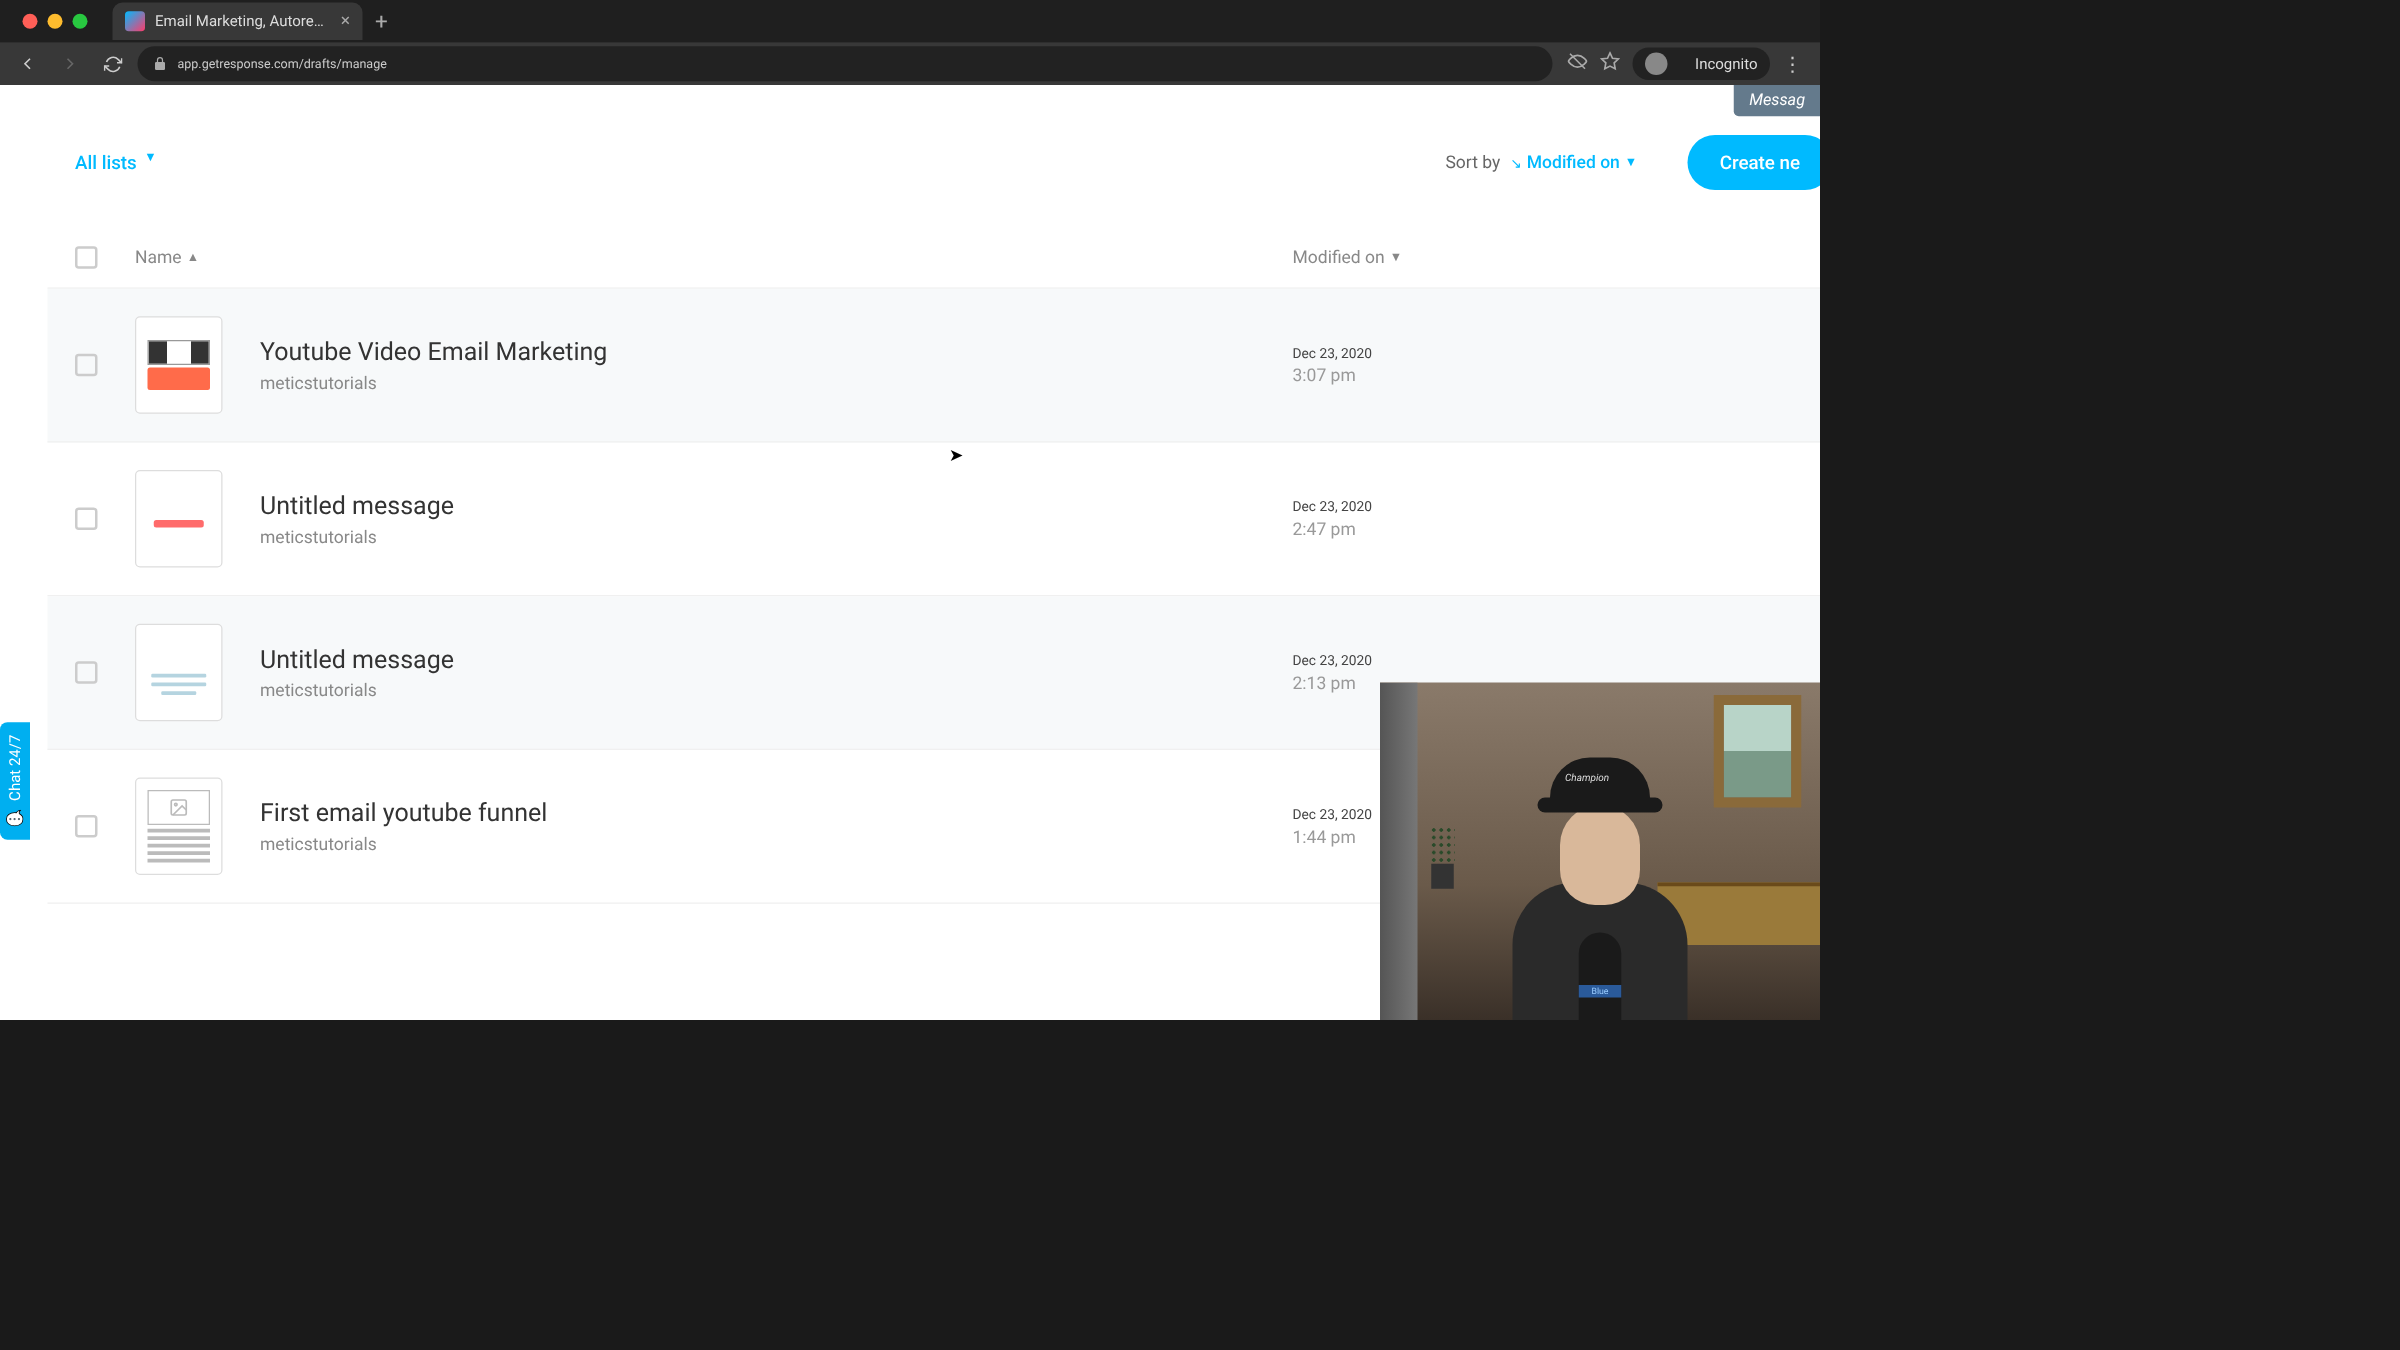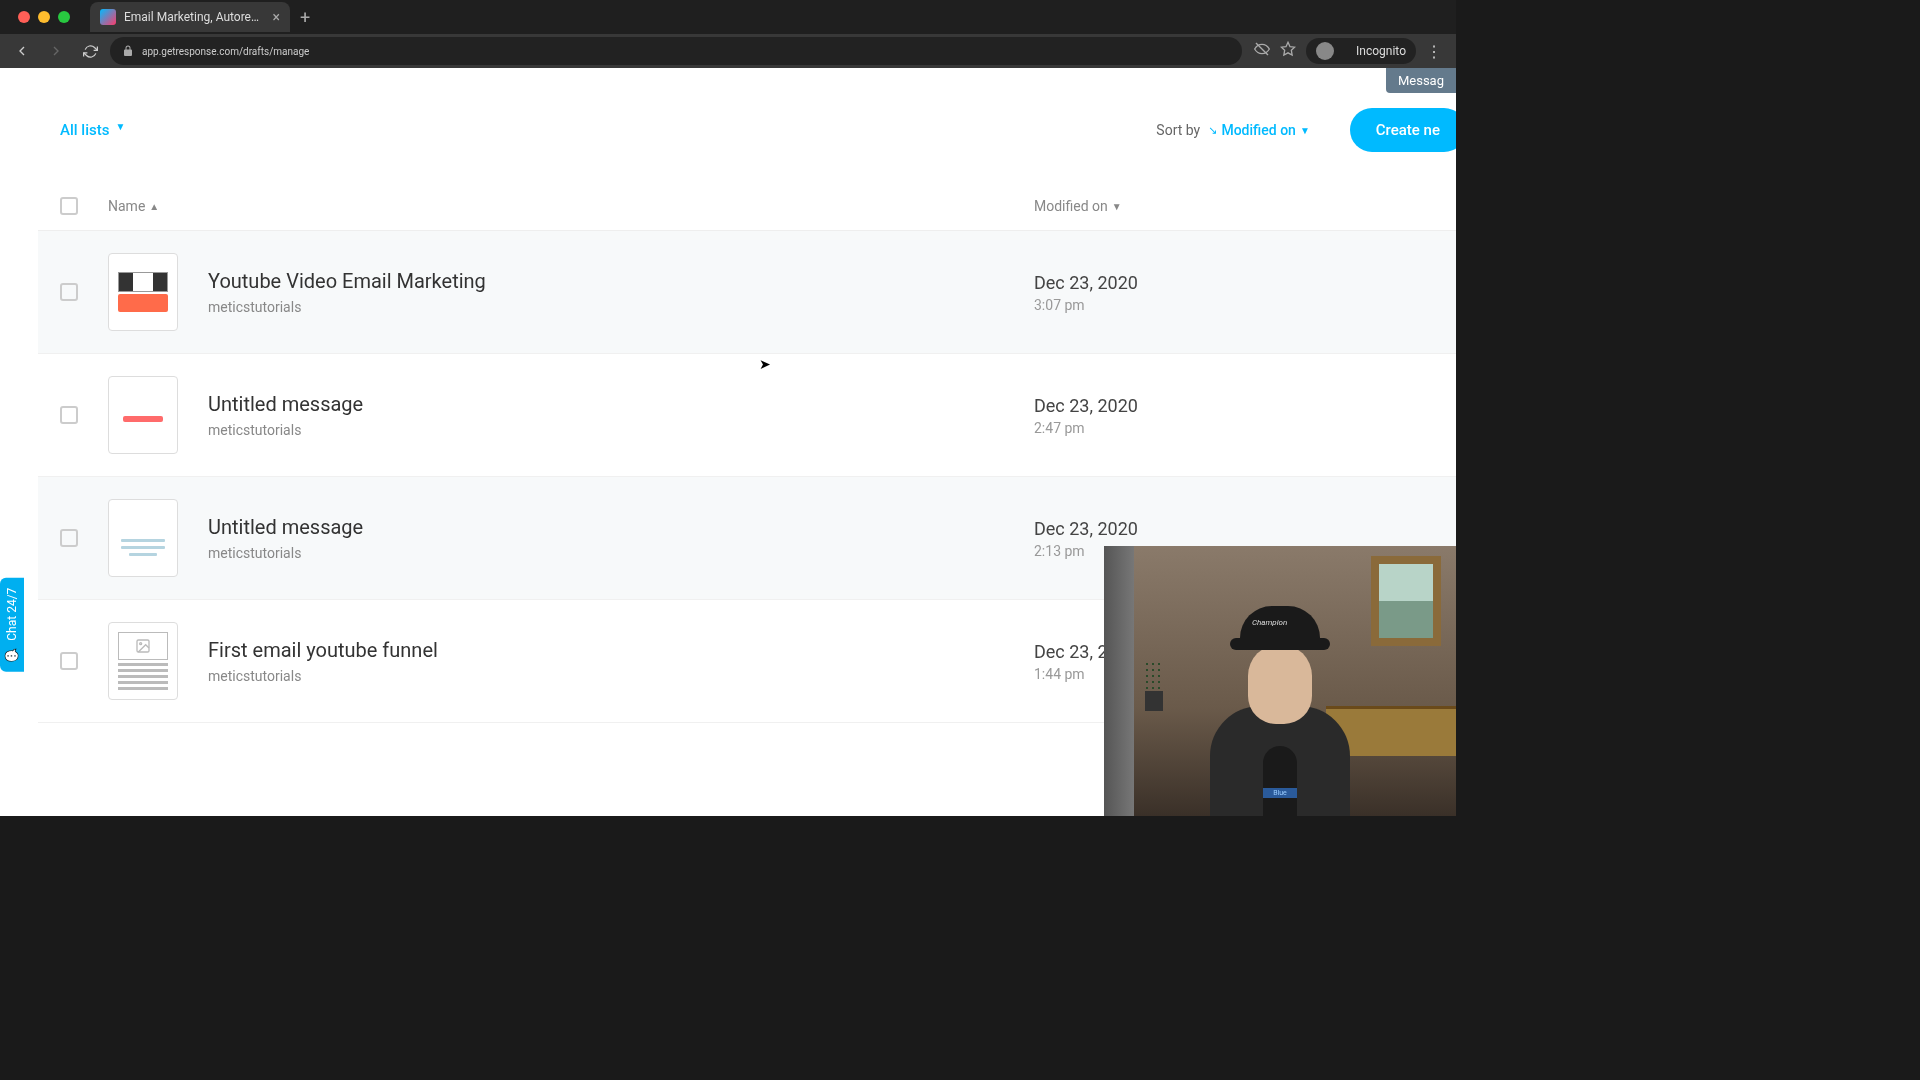--- a/index.html
+++ b/index.html
@@ -152,20 +152,21 @@
     }
     .top-notification {
       position: absolute;
       right: 0;
       top: 0;
       background: #647a8c;
       color: #fff;
       padding: 5px 12px;
       font-size: 13px;
       border-radius: 0 0 0 4px;
+      font-style: italic;
     }
     .page-tab {
       display: inline-block;
       padding: 30px 0 10px 30px;
     }
     .page-tab-inner {
       display: inline-block;
       font-size: 18px;
       color: #333;
       padding-bottom: 10px;
@@ -349,21 +350,21 @@
       font-size: 14px;
       color: #888;
     }
     .date-col {
       width: 400px;
       display: flex;
       flex-direction: column;
       gap: 4px;
     }
     .draft-date {
-      font-size: 18px;
+      font-size: 11px;
       color: #444;
     }
     .draft-time {
       font-size: 14px;
       color: #999;
     }
     
     .chat-widget {
       position: absolute;
       left: 0;

